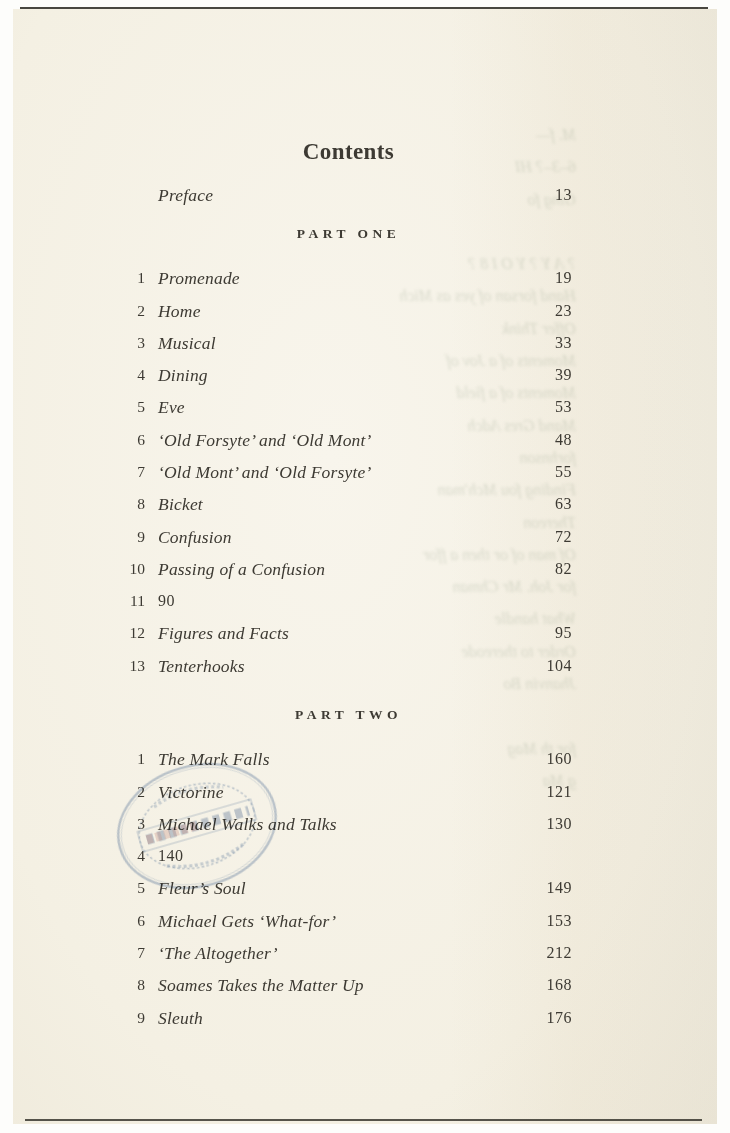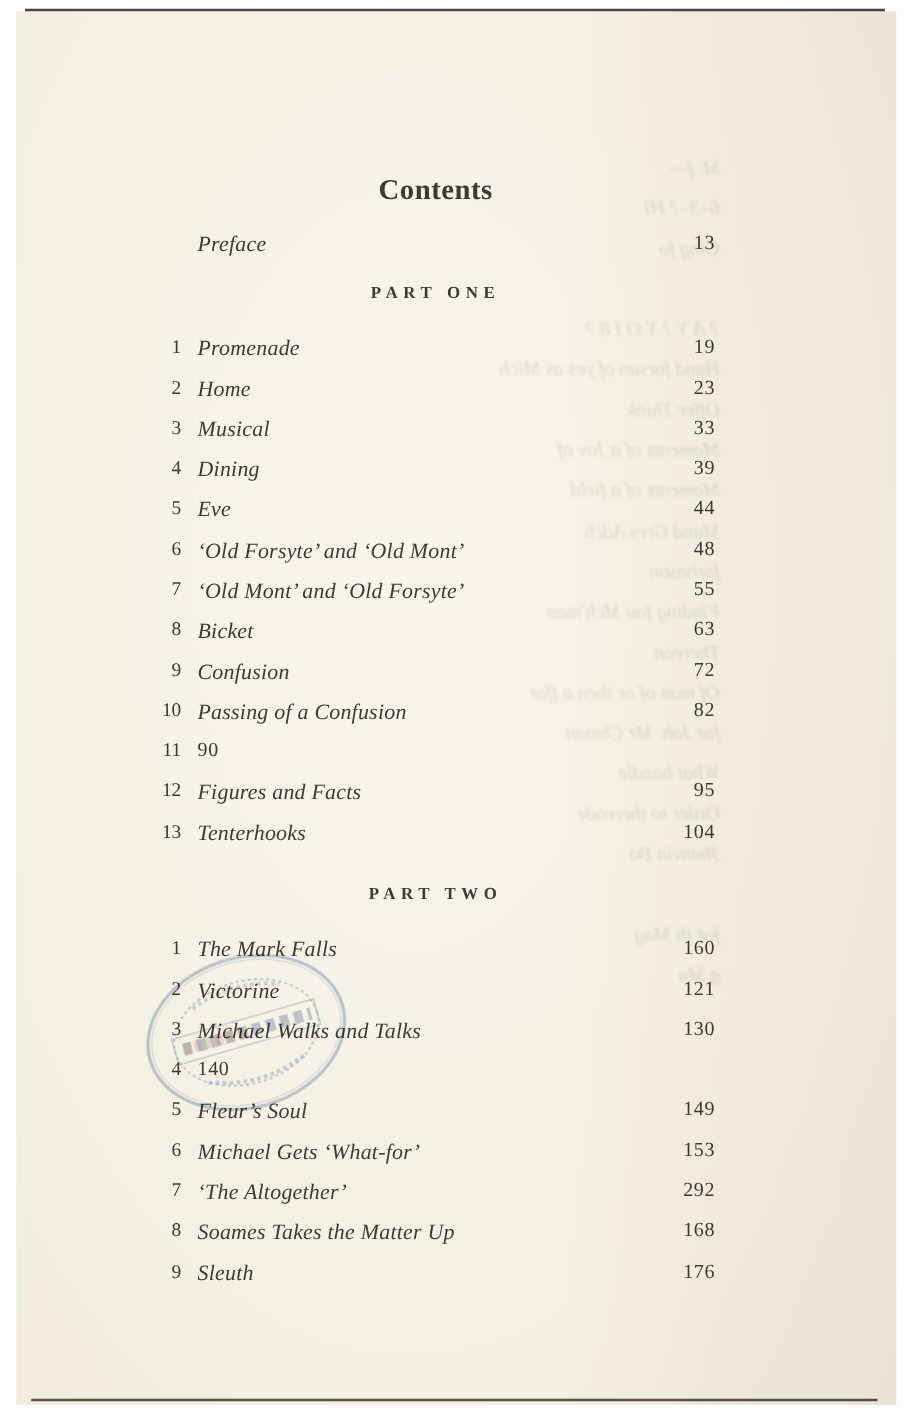--- a/index.html
+++ b/index.html
@@ -118,21 +118,21 @@
     <span class="pg">33</span>
   </div>
           <div class="row">
     <span class="num">4</span>
     <span class="t">Dining</span>
     <span class="pg">39</span>
   </div>
           <div class="row">
     <span class="num">5</span>
     <span class="t">Eve</span>
-    <span class="pg">44</span>
+    <span class="pg">53</span>
   </div>
           <div class="row">
     <span class="num">6</span>
     <span class="t">‘Old Forsyte’ and ‘Old Mont’</span>
     <span class="pg">48</span>
   </div>
           <div class="row">
     <span class="num">7</span>
     <span class="t">‘Old Mont’ and ‘Old Forsyte’</span>
     <span class="pg">55</span>
@@ -197,21 +197,21 @@
     <span class="pg">149</span>
   </div>
           <div class="row">
     <span class="num">6</span>
     <span class="t">Michael Gets ‘What-for’</span>
     <span class="pg">153</span>
   </div>
           <div class="row">
     <span class="num">7</span>
     <span class="t">‘The Altogether’</span>
-    <span class="pg">292</span>
+    <span class="pg">212</span>
   </div>
           <div class="row">
     <span class="num">8</span>
     <span class="t">Soames Takes the Matter Up</span>
     <span class="pg">168</span>
   </div>
           <div class="row">
     <span class="num">9</span>
     <span class="t">Sleuth</span>
     <span class="pg">176</span>

